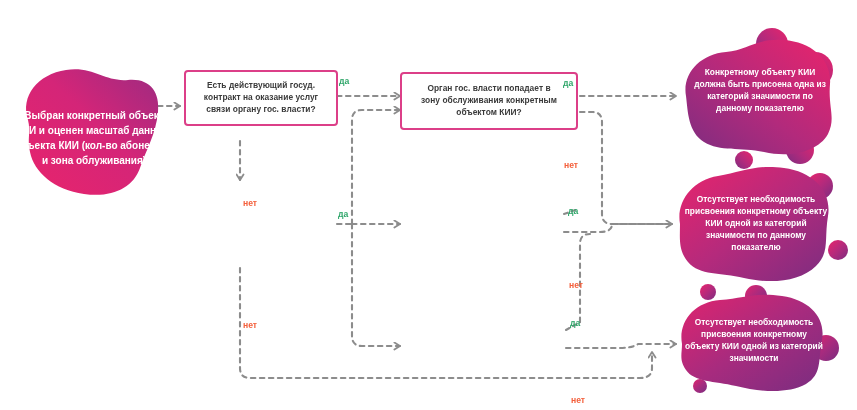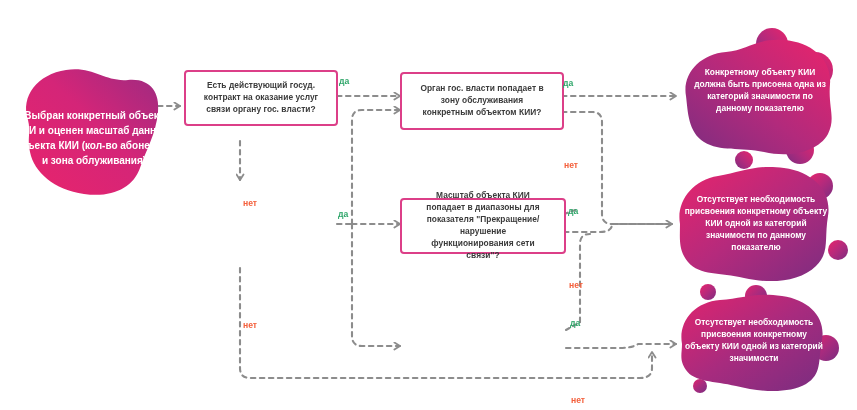--- a/index.html
+++ b/index.html
@@ -219,27 +219,24 @@
 
   <div class="starttext" style="left:14px; top:108px; width:160px; height:60px;">
     <span>Выбран конкретный объект КИИ и оценен масштаб данного объекта КИИ (кол-во абонентов и зона облуживания)</span>
   </div>
 
   <div class="node decision" style="left:184px; top:70px; width:154px; height:56px;">
     <span>Есть действующий госуд. контракт на оказание услуг связи органу гос. власти?</span>
   </div>
 
 
-  <div class="node decision" style="left:400px; top:72px; width:164px; height:58px;">
+  <div class="node decision" style="left:400px; top:72px; width:178px; height:58px;">
     <span>Орган гос. власти попадает в зону обслуживания конкретным объектом КИИ?</span>
   </div>
 
-  <div class="node decision" style="left:400px; top:198px; width:166px; height:56px;">
-    <span>Масштаб объекта КИИ попадает в диапазоны для показателя "Прекращение/нарушение функционирования сети связи"?</span>
-  </div>
 
 
   <div class="blobtext" style="left:690px; top:58px; width:140px; height:64px;">
     <span>Конкретному объекту КИИ должна быть присоена одна из категорий значимости по данному показателю</span>
   </div>
 
   <div class="blobtext" style="left:684px; top:184px; width:144px; height:78px;">
     <span>Отсутствует необходимость присвоения конкретному объекту КИИ одной из категорий значимости по данному показателю</span>
   </div>
 

